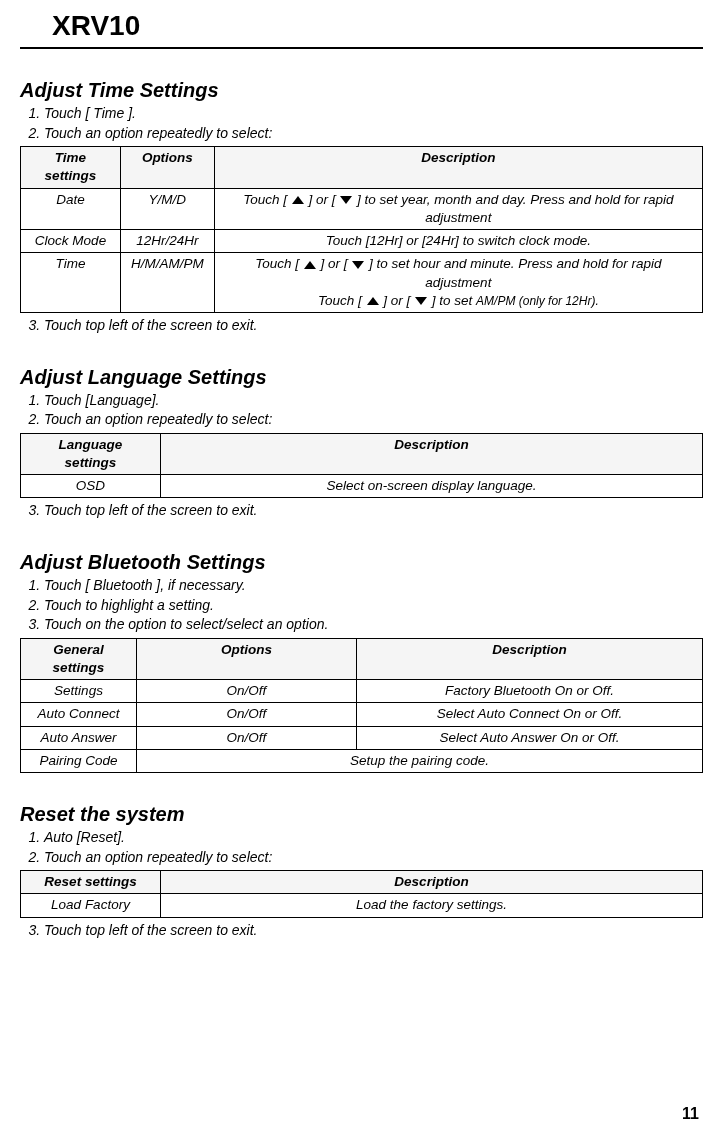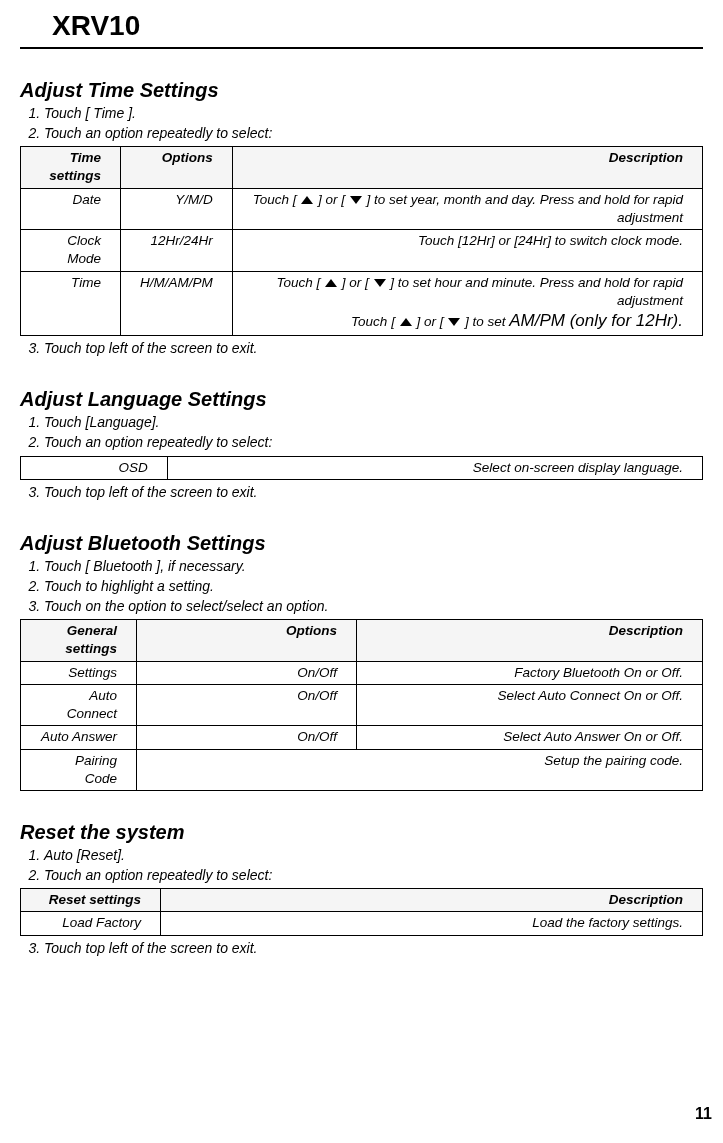--- a/index.html
+++ b/index.html
@@ -41,22 +41,22 @@
     }
     table.settings-table {
       width: 100%;
       border-collapse: collapse;
       font-size: 13.5px;
       margin-bottom: 3px;
     }
     table.settings-table th,
     table.settings-table td {
       border: 1px solid #000;
-      padding: 2px 19px;
-      text-align: right;
+      padding: 2px 10px;
+      text-align: center;
       vertical-align: top;
       line-height: 1.35;
     }
     table.settings-table th {
       background: #f5f5f5;
       font-weight: bold;
     }
     .section-block {
       margin-bottom: 30px;
       font-style: italic;
@@ -64,21 +64,21 @@
     .tri {
       display: inline-block;
       vertical-align: middle;
     }
     .tri svg {
       display: block;
     }
     .page-number {
       position: absolute;
       bottom: 20px;
-      right: 11px;
+      right: 24px;
       font-size: 16px;
       font-weight: bold;
     }
     .justify {
       text-align: justify;
     }
     .col-time-a { width: 100px; }
     .col-time-b { width: 80px; }
     .col-lang-a { width: 140px; }
     .col-bt-a   { width: 116px; }
@@ -126,38 +126,42 @@
       <td class="justify">
         <span>Touch [ </span><span class="tri"><svg width="14" height="10">
                 <polygon points="7,1 13,9 1,9" fill="#000"></polygon>
               </svg></span><span> ] or [ </span><span class="tri"><svg width="14" height="10">
                 <polygon points="1,1 13,1 7,9" fill="#000"></polygon>
               </svg></span><span> ] to set hour and minute. Press and hold for rapid adjustment</span><br>
         <span>Touch [ </span><span class="tri"><svg width="14" height="10">
                 <polygon points="7,1 13,9 1,9" fill="#000"></polygon>
               </svg></span><span> ] or [ </span><span class="tri"><svg width="14" height="10">
                 <polygon points="1,1 13,1 7,9" fill="#000"></polygon>
-              </svg></span><span> ] to set </span><span style="font-size:17px">AM/PM (only for 12Hr).</span>
+              </svg></span><span> ] to set </span><span style="font-size:12px">AM/PM (only for 12Hr).</span>
       </td>
     </tr>
   </tbody>
     </table>
   <ol class="steps" start="3">
     <li>Touch top left of the screen to exit.</li>
   </ol>
 </div>
 
 <div class="section-block">
   <h2 class="section-heading">Adjust Language Settings</h2>
   <ol class="steps">
     <li>Touch [Language].</li>
     <li>Touch an option repeatedly to select:</li>
   </ol>
   <table class="settings-table">
     <tbody>
+        <tr>
+      <th class="col-lang-a">Language settings</th>
+      <th>Description</th>
+    </tr>
     <tr>
       <td>OSD</td>
       <td>Select on-screen display language.</td>
     </tr>
   </tbody>
     </table>
   <ol class="steps" start="3">
     <li>Touch top left of the screen to exit.</li>
   </ol>
 </div>

